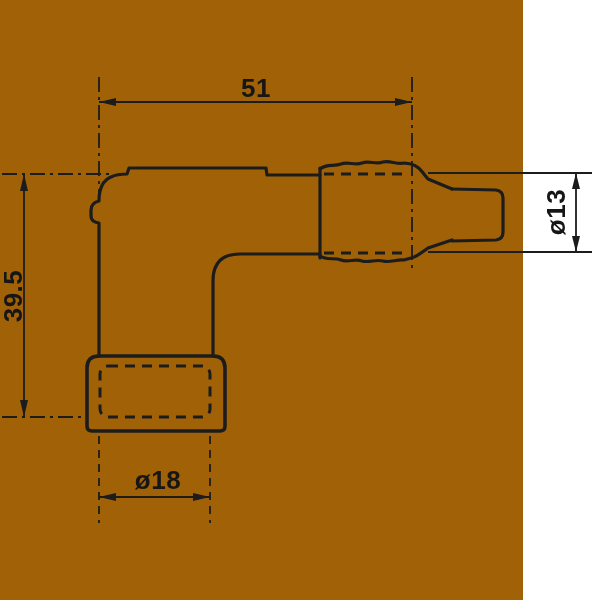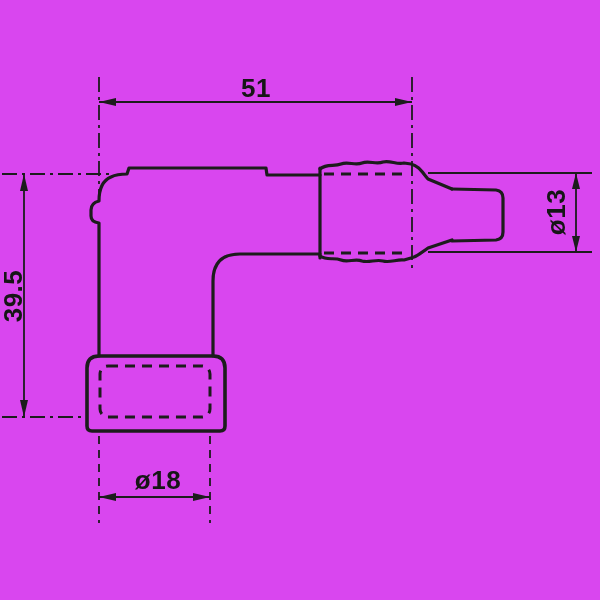--- a/index.html
+++ b/index.html
@@ -4,22 +4,22 @@
 <style>
   html,body{margin:0;padding:0;}
   body{
     width:600px;height:600px;
     background:#ffffff;
     font-family:"Liberation Sans", sans-serif;
     overflow:hidden;
   }
   .sheet{
     position:relative;
-    width:600px;height:600px;
-    background:#d946ef;
+    width:523px;height:600px;
+    background:#a16207;
   }
   svg{display:block;}
   .outline{fill:none;stroke:#1c1c1c;stroke-width:3.2;stroke-linecap:round;stroke-linejoin:round;}
   .outline-heavy{fill:none;stroke:#1c1c1c;stroke-width:3.6;stroke-linejoin:round;}
   .hidden-dash{fill:none;stroke:#1c1c1c;stroke-width:3;stroke-dasharray:10 7;stroke-linecap:butt;}
   .centerline{fill:none;stroke:#1c1c1c;stroke-width:1.8;stroke-dasharray:15 5 3 5;}
   .extline{fill:none;stroke:#1c1c1c;stroke-width:1.8;}
   .extline-dashed{fill:none;stroke:#1c1c1c;stroke-width:1.8;stroke-dasharray:8 6;}
   .dimline{fill:none;stroke:#1c1c1c;stroke-width:1.8;}
   .arrow{fill:#1c1c1c;stroke:none;}

